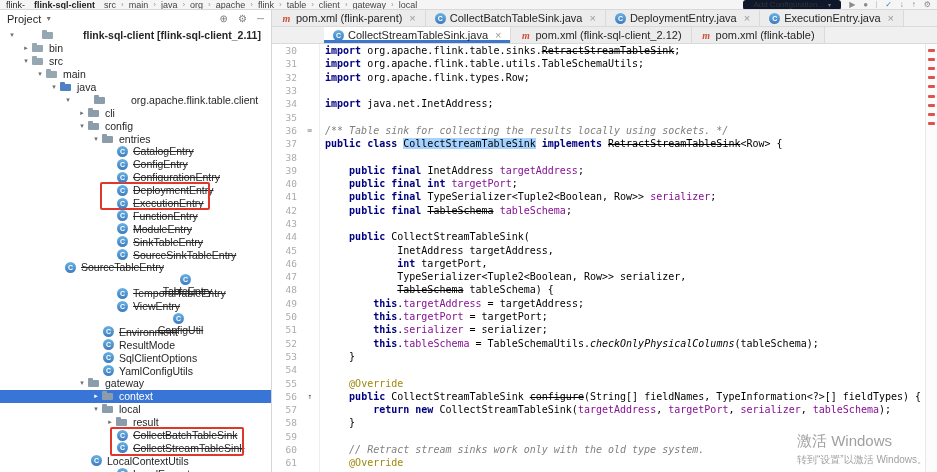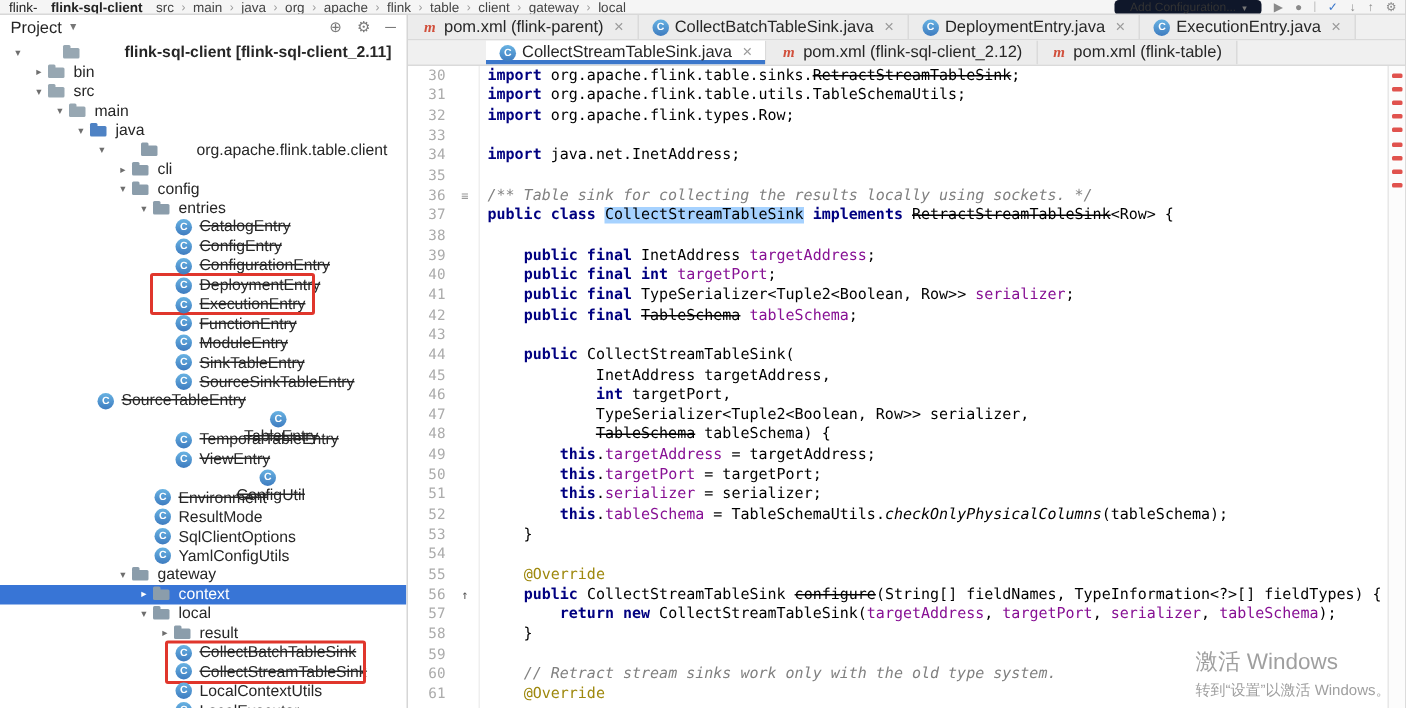--- a/index.html
+++ b/index.html
@@ -1,18 +1,18 @@
 <!DOCTYPE html>
 <html><head>
 <meta charset="utf-8">
 <style>
   *{margin:0;padding:0;box-sizing:border-box}
   html,body{width:937px;height:472px;overflow:hidden}
   body{font-family:"Liberation Sans",sans-serif;background:#fff;color:#262626}
-  .app{position:relative;width:937px;height:472px;overflow:hidden;background:#404040}
+  .app{position:relative;width:937px;height:472px;overflow:hidden;background:#fef9c3}
 
   
   .topbar{height:10px;display:flex;align-items:center;gap:9px;padding:0 6px;background:#F5F5F5;
           border-bottom:1px solid #D8D8D8;font-size:9px;color:#3c3c3c;overflow:hidden;white-space:nowrap}
   .wt{color:#222}
   .wt.bold{font-weight:bold}
   .breadcrumb{display:flex;align-items:center;gap:5px;overflow:hidden}
   .bc-sep{color:#9a9a9a;font-size:8px}
   .bc-item{color:#444}
   .tb-right{margin-left:auto;display:flex;align-items:center;gap:8px}
@@ -310,21 +310,21 @@
           <div class="trow" style="padding-left: 104px;">
             <span class="arr"></span>
             <span class="ic ic-class">C</span>
             <span class="tlabel strike">CollectBatchTableSink</span>
           </div>
           <div class="trow" style="padding-left: 104px;">
             <span class="arr"></span>
             <span class="ic ic-class">C</span>
             <span class="tlabel strike">CollectStreamTableSink</span>
           </div>
-          <div class="trow" style="padding-left: 104px;">
+          <div class="trow" style="padding-left: 78px;">
             <span class="arr"></span>
             <span class="ic ic-class">C</span>
             <span class="tlabel">LocalContextUtils</span>
           </div>
           <div class="trow" style="padding-left: 104px;">
             <span class="arr"></span>
             <span class="ic ic-class">C</span>
             <span class="tlabel">LocalExecutor</span>
           </div>
         </div>

